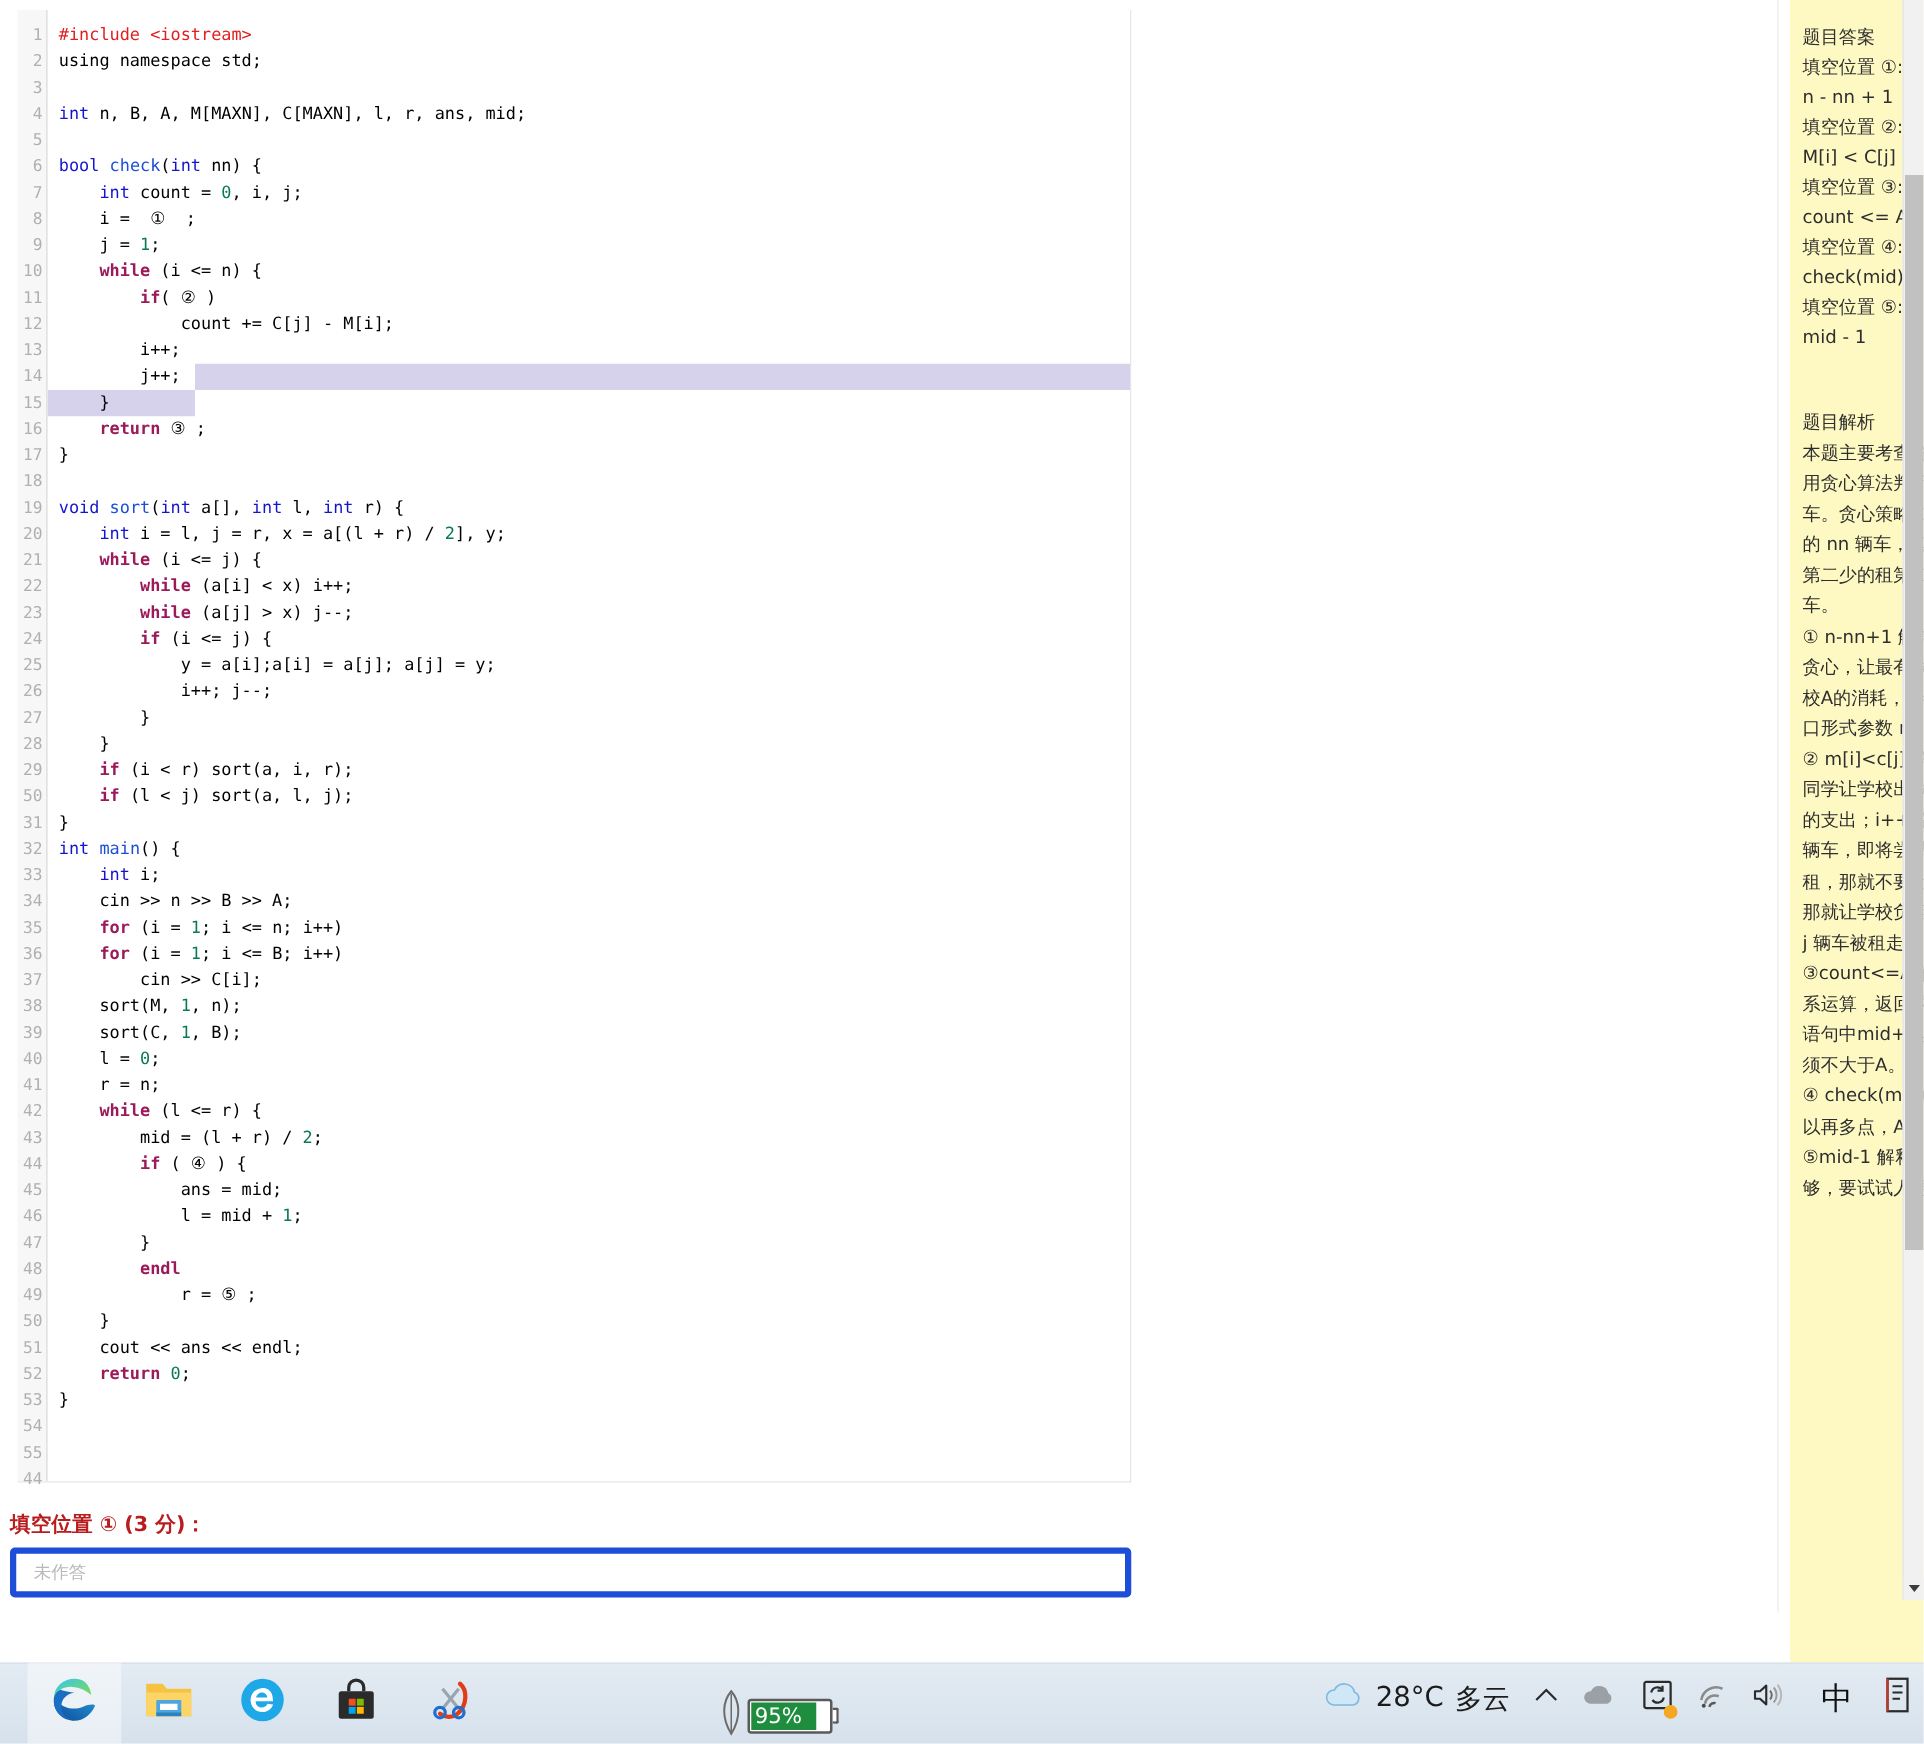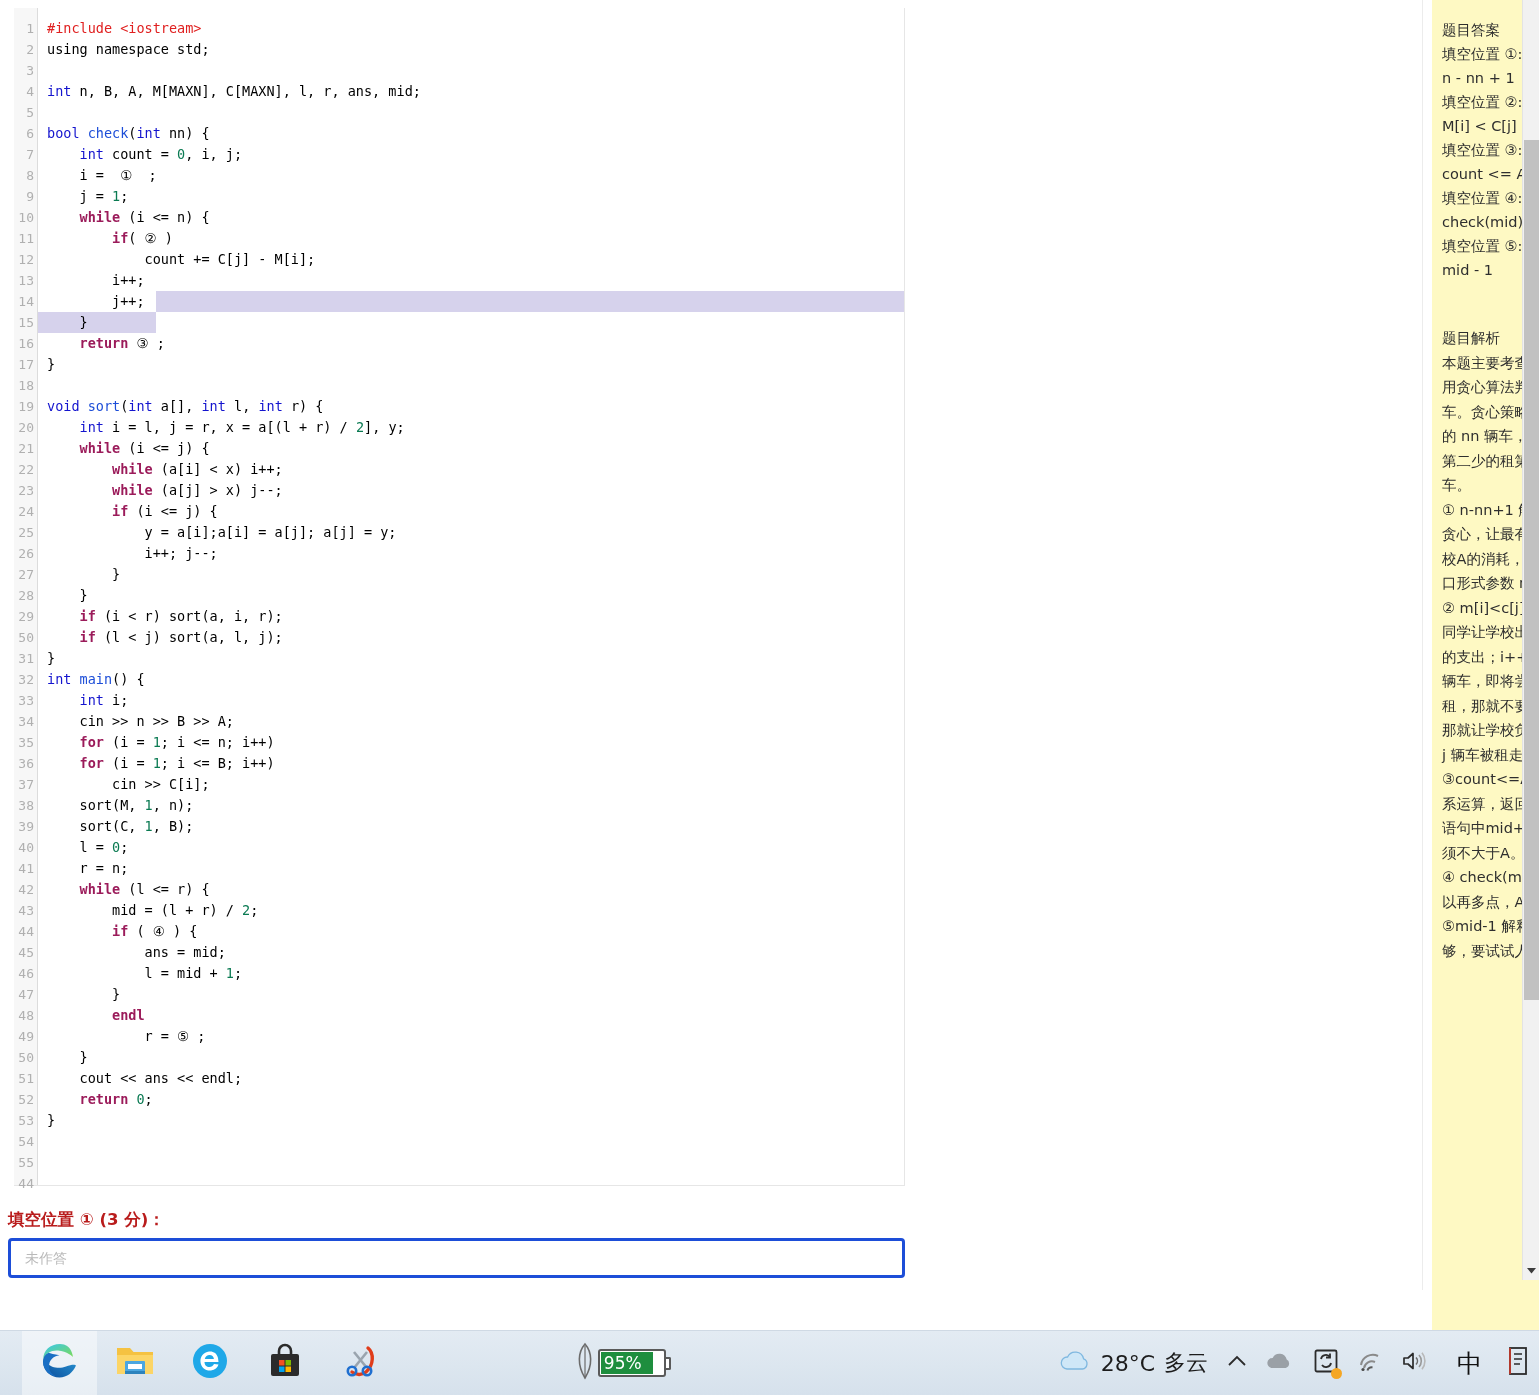--- a/index.html
+++ b/index.html
@@ -72,21 +72,21 @@
   
   .qlabel {
     position:absolute; left:8px; top:1209px;
     font-size:16.5px; font-weight:bold; color:#b91c1c;
     font-family:"DejaVu Sans","Liberation Sans",sans-serif;
     white-space:pre;
   }
   .answer-input {
     position:absolute; left:8px; top:1238px;
     width:897px; height:40px;
-    border:3px solid #1d4ed8;
+    border:5px solid #1d4ed8;
     border-radius:4px;
     background:#ffffff;
     font-size:14px;
     padding:0 14px;
     color:#333;
     font-family:"DejaVu Sans","Liberation Sans",sans-serif;
     outline:none;
   }
   .answer-input::placeholder { color:#b9b9b9; }
 
@@ -128,21 +128,21 @@
   
   .panel-div {
     position:absolute; left:1422px; top:0; width:1px; height:1290px; background:#ececec;
   }
 
   
   #taskbar {
     position:absolute; left:0; bottom:0; width:1539px; height:65px;
     background:linear-gradient(180deg,#e3ebf3 0%,#dce6ef 55%,#d6e1ec 100%);
     border-top:1px solid #cfd9e4;
-    display:flex; align-items:center;
+    display:flex; align-items:flex-end;
   }
   .tb-left { display:flex; align-items:center; height:65px; padding-left:22px; gap:0px; }
   .tb-item {
     width:75px; height:65px;
     display:flex; align-items:center; justify-content:center;
   }
   .tb-item.active { background:rgba(255,255,255,0.45); }
   .tb-mid { flex:1 1 auto; display:flex; align-items:center; justify-content:center; }
 
   .battery-widget {

